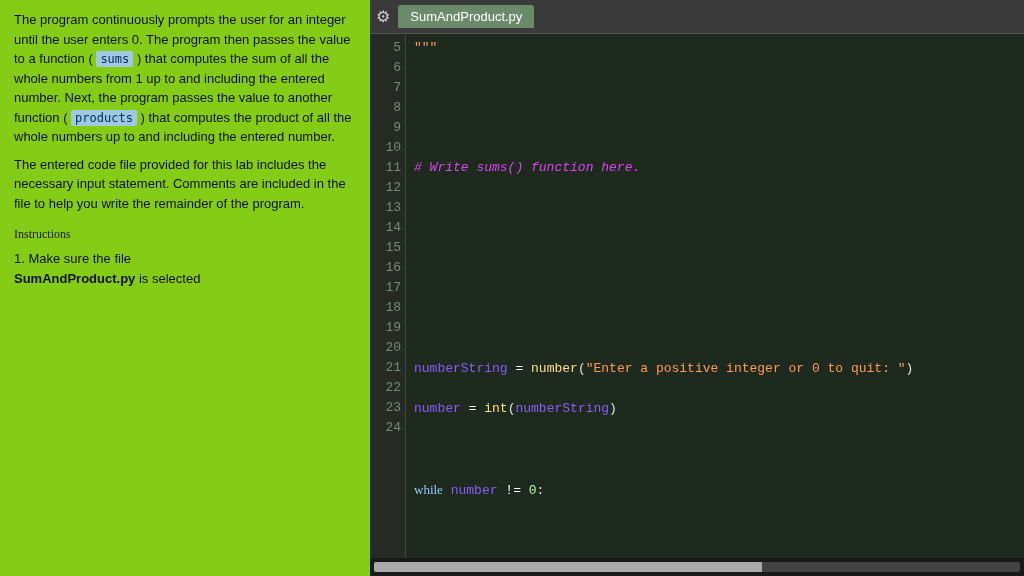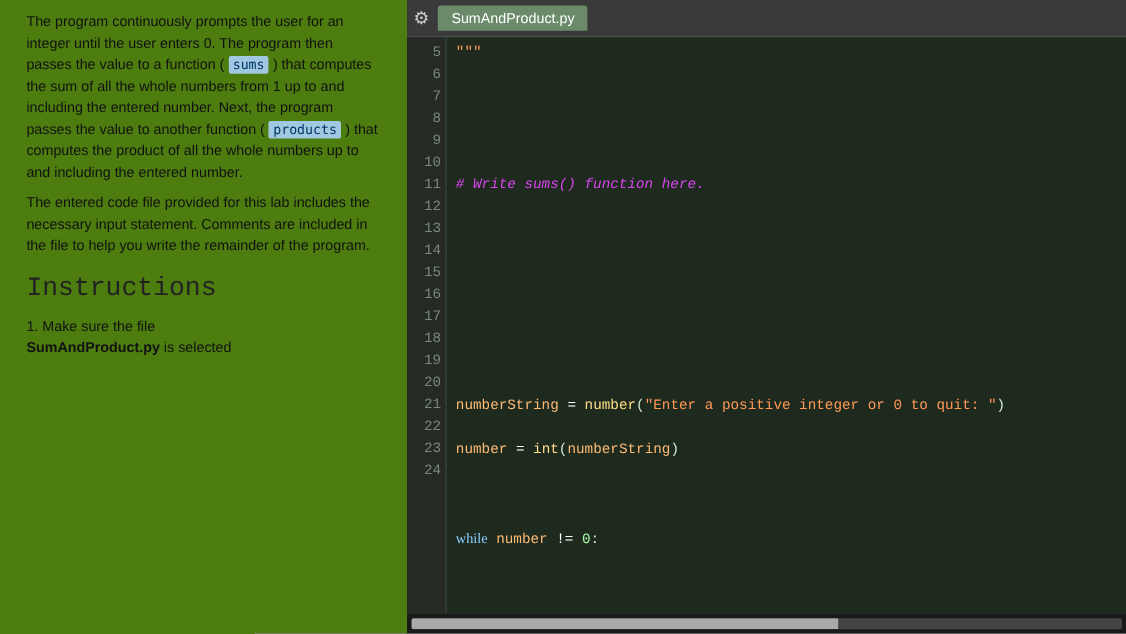--- a/index.html
+++ b/index.html
@@ -9,44 +9,44 @@
       overflow: hidden;
       font-family: Arial, sans-serif;
       background: #c8c8c8;
       display: flex;
     }
 
     
     .left-panel {
       width: 370px;
       min-width: 370px;
-      background: #4d7c0f;
-      padding: 10px 24px;
+      background: #84cc16;
+      padding: 10px 14px;
       font-size: 13px;
       color: #111;
       line-height: 1.5;
       overflow: hidden;
     }
 
     .left-panel p {
       margin-bottom: 8px;
     }
 
     .inline-code {
       background: #a0c8e0;
       color: #003366;
       padding: 1px 4px;
       border-radius: 2px;
       font-family: monospace;
       font-size: 12px;
     }
 
     .section-title {
-      font-family: Liberation Mono, monospace;
-      font-size: 24px;
+      font-family: Liberation Serif, serif;
+      font-size: 12px;
       color: #222;
       margin-top: 12px;
       margin-bottom: 6px;
     }
 
     .instruction-item {
       font-size: 13px;
       color: #111;
     }
 
@@ -138,21 +138,21 @@
       display: block;
     }
 
     
     .kw { color: #88ccff; font-family: Liberation Serif, serif; }
     .fn { color: #ffdd88; }
     .str { color: #ff9955; }
     .cmt { color: #d946ef; font-style: italic; }
     .num { color: #aaffaa; }
     .op { color: #ffffff; }
-    .var { color: #fdba74; }
+    .var { color: #8b5cf6; }
 
     
     .bottom-bar {
       height: 18px;
       background: #1a1a1a;
       display: flex;
       align-items: center;
       padding: 0 4px;
     }
 

